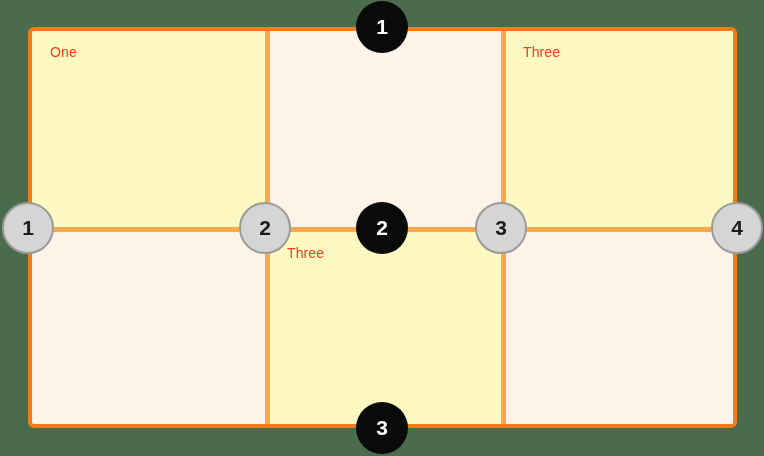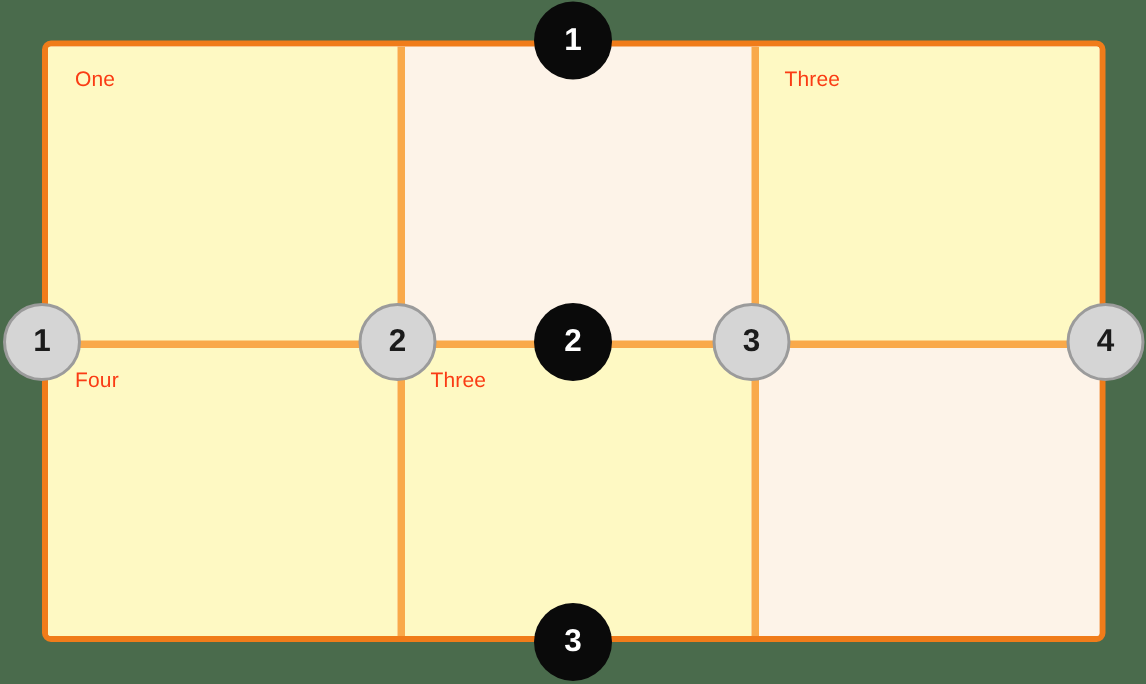--- a/index.html
+++ b/index.html
@@ -126,23 +126,20 @@
 
     <div class="cell cell-one">
       <span class="cell-label">One</span>
     </div>
 
 
     <div class="cell cell-three">
       <span class="cell-label">Three</span>
     </div>
 
-    <div class="cell cell-four">
-      <span class="cell-label">Four</span>
-    </div>
 
     <div class="cell cell-five">
       <span class="cell-label">Three</span>
     </div>
 
     <div class="cell cell-six empty">
       <span class="cell-label"></span>
     </div>
 
     <div class="sep sep-v sep-v-1"></div>

